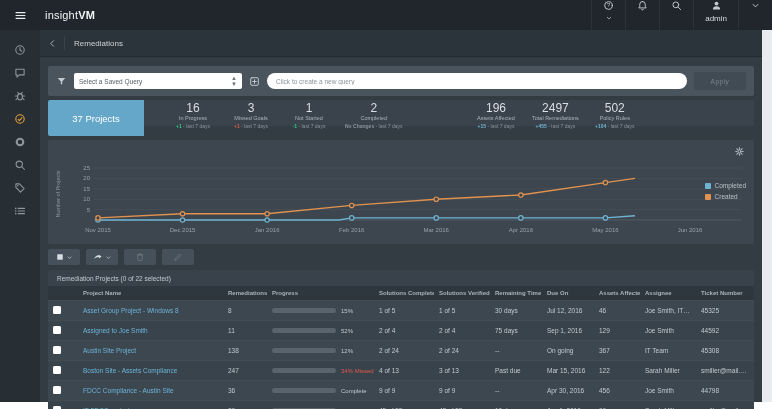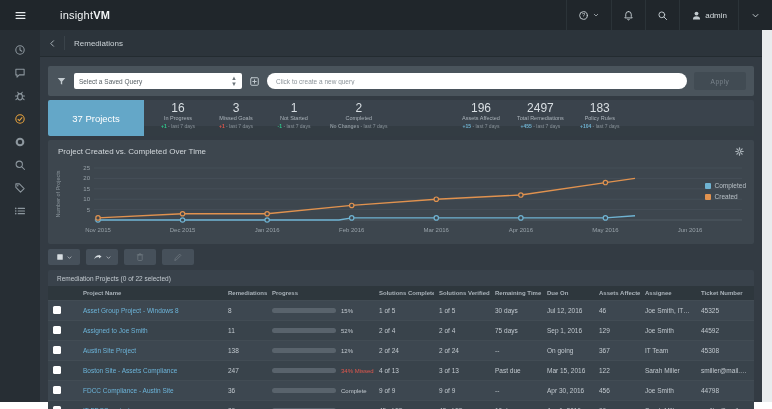--- a/index.html
+++ b/index.html
@@ -5,25 +5,25 @@
   html,body{margin:0;padding:0;}
   body{width:772px;height:409px;position:relative;overflow:hidden;background:#ffffff;
        font-family:"Liberation Sans",sans-serif;-webkit-font-smoothing:antialiased;}
   .icon{display:inline-flex;align-items:center;justify-content:center;line-height:0;}
   .icon svg{display:block;}
 
   
   .topbar{position:absolute;left:0;top:0;width:772px;height:30px;background:#20262b;
           display:flex;align-items:center;color:#cfd6da;z-index:6;}
   .hamburger{width:40px;display:flex;justify-content:center;cursor:pointer;color:#e8ecee;}
-  .brand{font-size:11px;color:#f2f5f6;letter-spacing:.2px;margin-left:20px;font-weight:300;}
+  .brand{font-size:11px;color:#f2f5f6;letter-spacing:.2px;margin-left:5px;font-weight:300;}
   .brand b{font-weight:bold;}
   .topbar-right{margin-left:auto;display:flex;align-items:stretch;height:100%;}
   .tb-item{display:flex;align-items:center;padding:0 11px;border-left:1px solid #2b3338;
-           color:#c2cace;cursor:pointer;gap:3px;}
+           color:#c2cace;cursor:pointer;gap:3px;flex-direction:column;}
   .tb-item .uname{font-size:8px;color:#d7dde0;}
 
   
   .crumbbar{position:absolute;left:40px;top:30px;width:722px;height:26px;background:#2c343b;
             border-bottom:1px solid #232b30;display:flex;align-items:center;color:#c6cdd2;z-index:5;}
   .crumb-back{width:24px;display:flex;justify-content:center;cursor:pointer;color:#aeb7bd;}
   .crumb-sep{width:1px;height:14px;background:#3a434a;margin-right:9px;}
   .crumb-title{font-size:8px;color:#ccd3d7;}
 
   
@@ -52,21 +52,21 @@
                font-size:6.5px;color:#444;padding:0 9px;outline:none;font-family:inherit;}
   .query-input::placeholder{color:#8b9399;}
   .apply-btn{width:52px;height:18px;background:#414b53;border:none;border-radius:2px;
              color:#7a848c;font-size:6.5px;letter-spacing:.5px;cursor:default;font-family:inherit;}
 
   
   .stats-card{top:44px;height:36px;background:#3a434c;border-radius:2px;display:flex;overflow:hidden;}
   .delta-band{position:absolute;left:96px;right:0;bottom:0;height:10px;background:#333c43;}
   .projects-box{width:96px;height:100%;background:#64a7c8;color:#ffffff;display:flex;
                 align-items:center;justify-content:center;font-size:9.5px;flex:none;position:relative;z-index:1;}
-  .stats-groups{display:flex;align-items:stretch;flex:1;position:relative;z-index:1;padding-left:5px;}
+  .stats-groups{display:flex;align-items:stretch;flex:1;position:relative;z-index:1;padding-left:20px;}
   .stat{display:flex;flex-direction:column;align-items:center;justify-content:flex-start;
         padding:2px 7px 0 7px;min-width:44px;}
   .stat-value{font-size:12px;color:#d9dfe3;font-weight:300;line-height:13px;}
   .stat-label{font-size:5.5px;color:#aab3ba;margin-top:0px;white-space:nowrap;}
   .stat-delta{font-size:5px;color:#8a949b;margin-top:2px;white-space:nowrap;}
   .stat-delta .chg{font-weight:bold;}
   .stats-right{margin-left:auto;display:flex;padding-right:4px;}
 
   
   .chart-card{top:84px;height:104px;background:#3d464e;border-radius:2px;}
@@ -288,29 +288,28 @@
           <div class="stat-value">196</div>
           <div class="stat-label">Assets Affected</div>
           <div class="stat-delta"><span class="chg" style="color:#6fb3d2">+15</span> - last 7 days</div>
         </div>
         <div class="stat">
           <div class="stat-value">2497</div>
           <div class="stat-label">Total Remediations</div>
           <div class="stat-delta"><span class="chg" style="color:#6fb3d2">+455</span> - last 7 days</div>
         </div>
         <div class="stat">
-          <div class="stat-value">183</div>
+          <div class="stat-value">502</div>
           <div class="stat-label">Policy Rules</div>
           <div class="stat-delta"><span class="chg" style="color:#6fb3d2">+104</span> - last 7 days</div>
         </div>
       </div>
   </div>
 
   <div class="card chart-card">
-    <div class="chart-title">Project Created vs. Completed Over Time</div>
     <span class="gear icon">
         <svg viewBox="0 0 16 16" width="11" height="11" fill="none" stroke="currentColor" stroke-width="1.4" stroke-linecap="round" stroke-linejoin="round">
           <circle cx="8" cy="8" r="2"></circle>
           <path d="M8 2.6v2M8 11.4v2M2.6 8h2M11.4 8h2M4.2 4.2l1.5 1.5M10.3 10.3l1.5 1.5M11.8 4.2l-1.5 1.5M5.7 10.3l-1.5 1.5" stroke-width="1.8"></path>
         </svg>
       </span>
     <div id="chart-host"><svg width="700" height="80">
           <line x1="44" y1="58" x2="692" y2="58" stroke="#5a646d" stroke-width="0.7"></line>
           <text x="40" y="60" text-anchor="end" font-size="6" fill="#97a1a8" font-family="inherit"></text>
           <line x1="44" y1="47.6" x2="692" y2="47.6" stroke="#49535c" stroke-width="0.7"></line>

